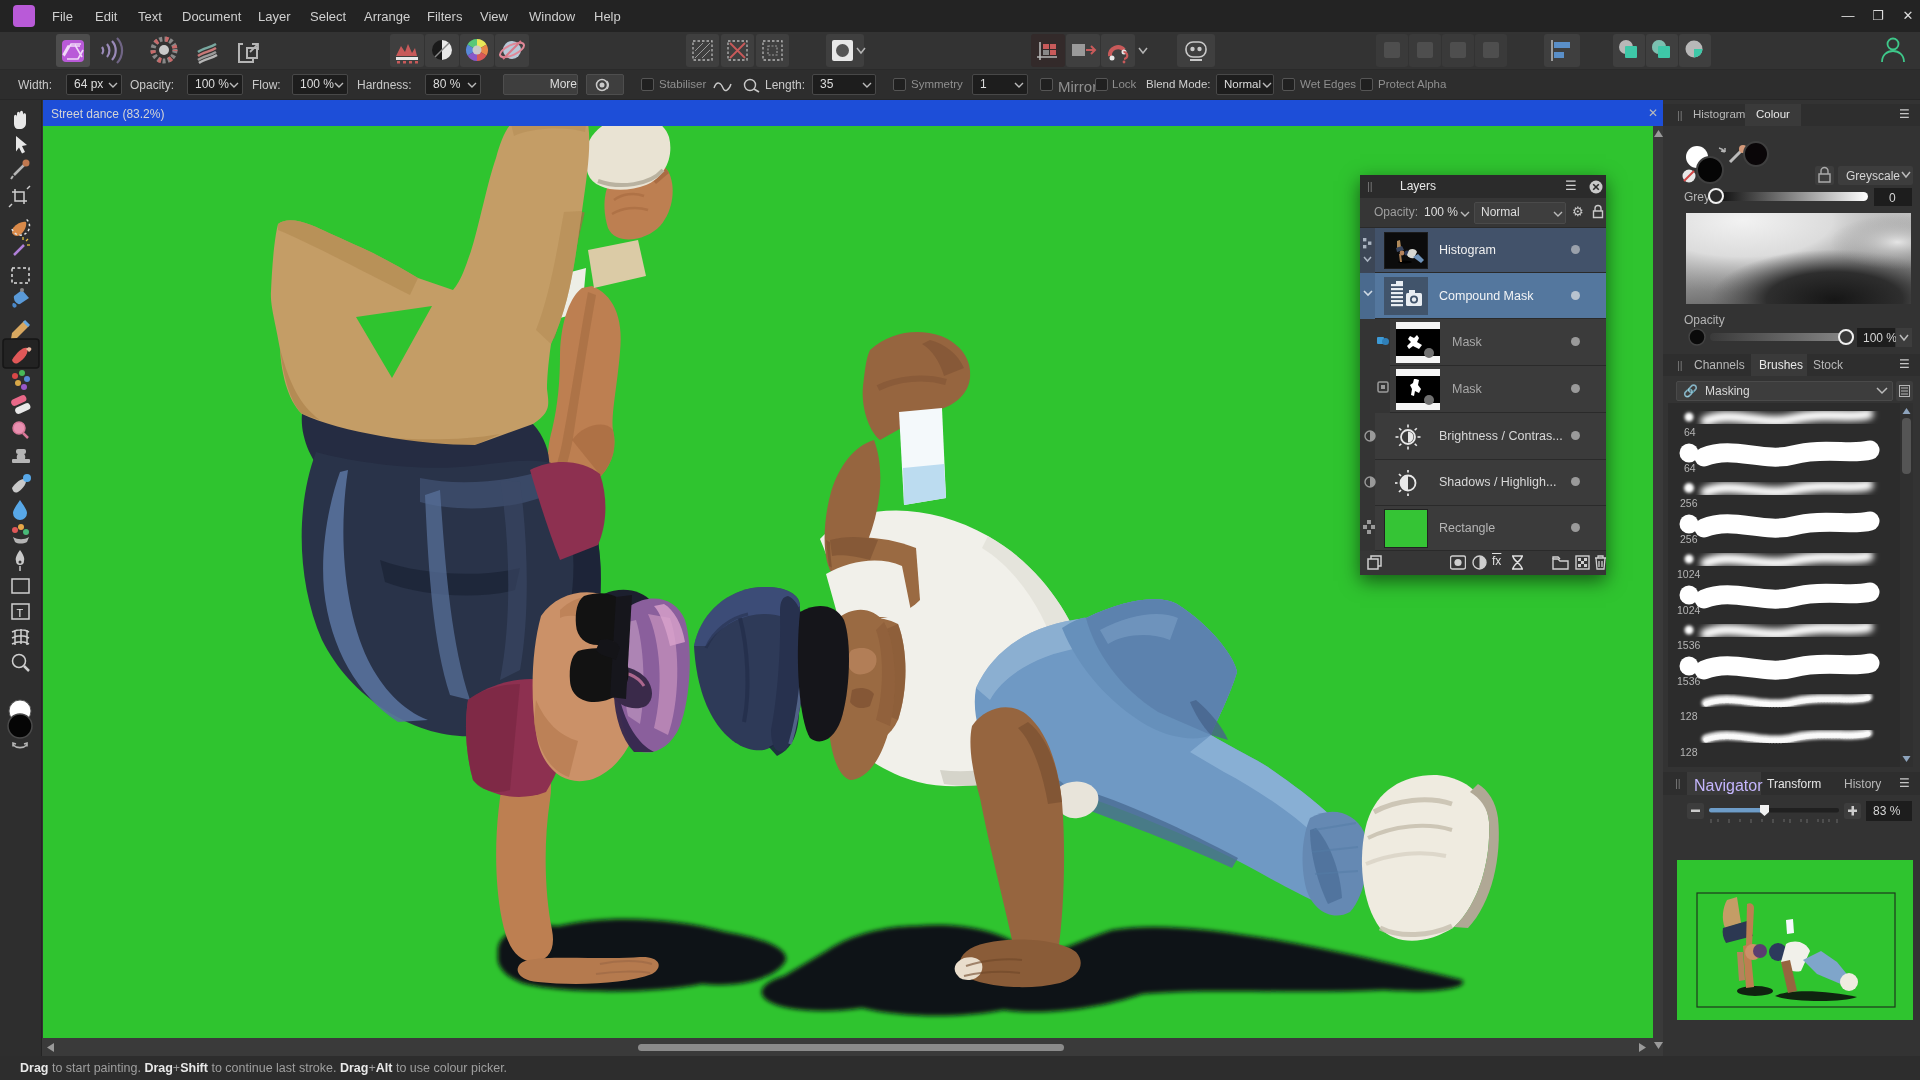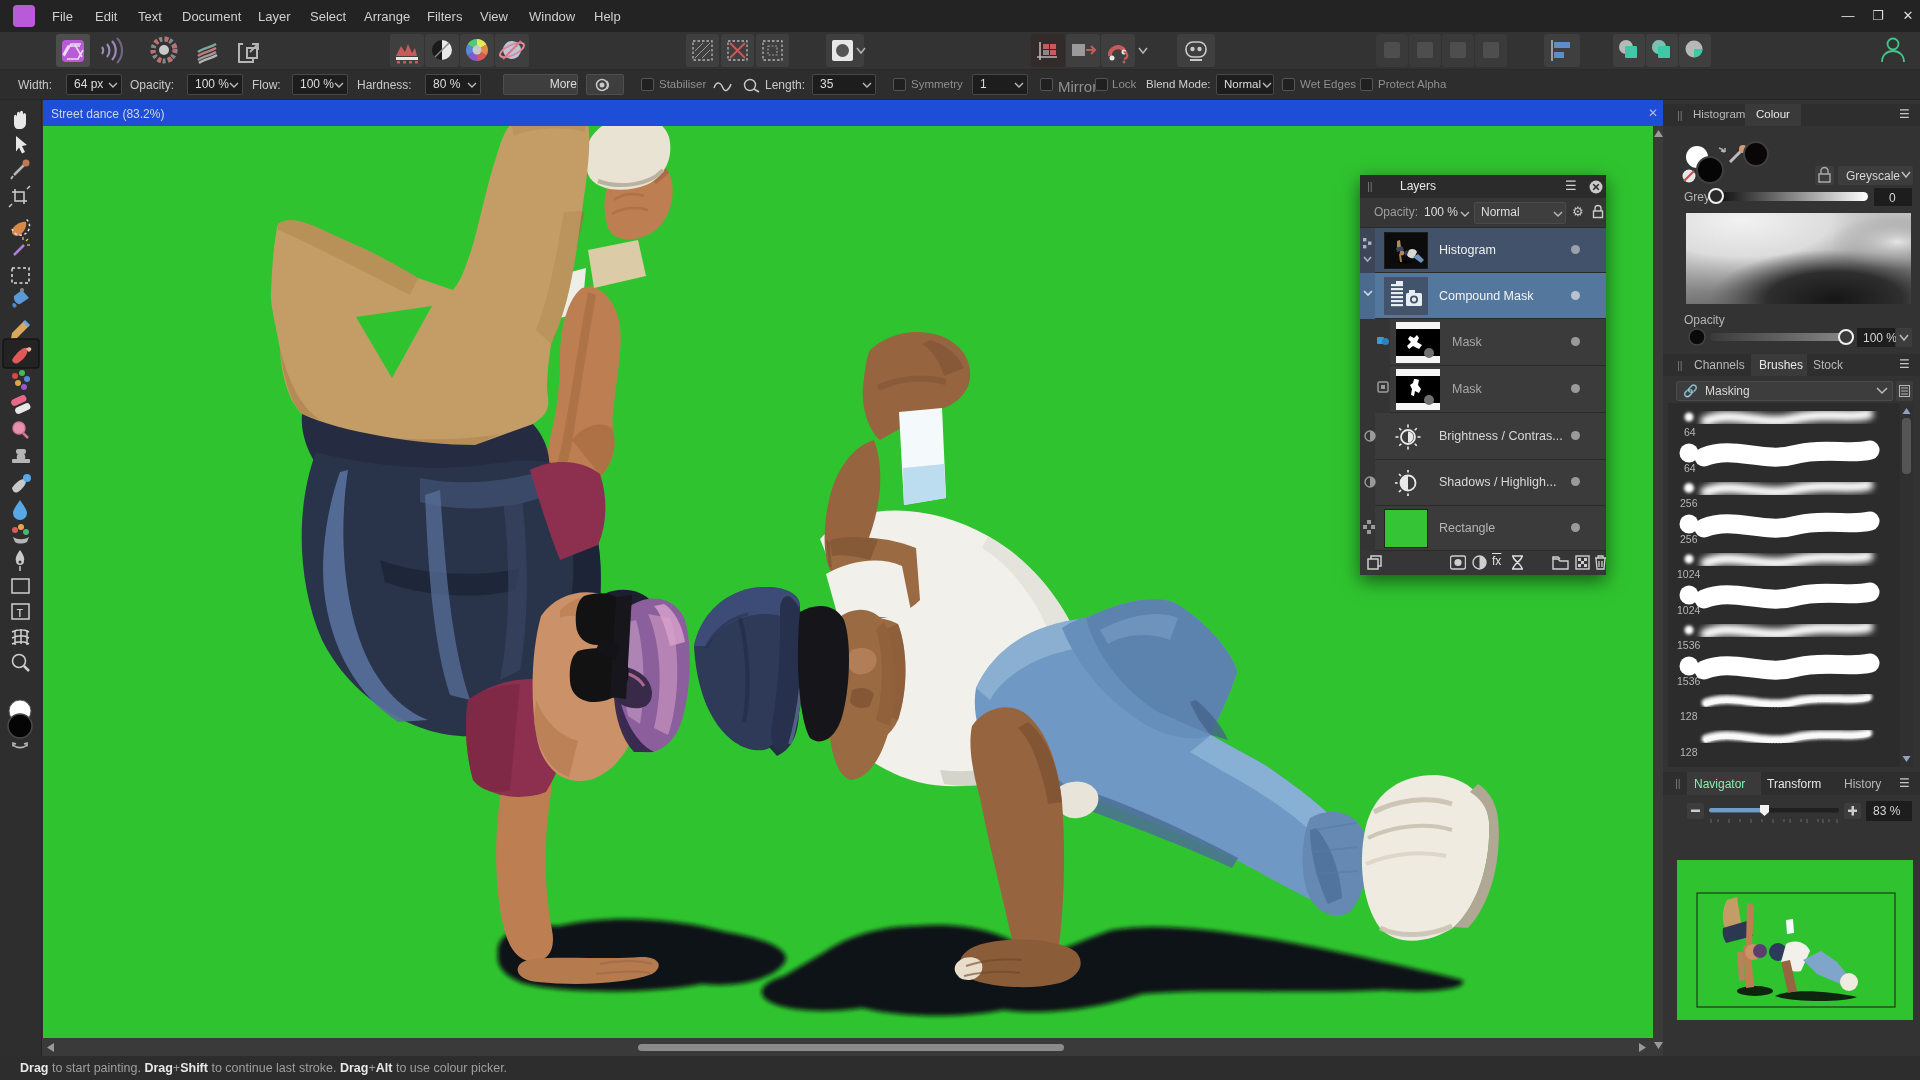--- a/index.html
+++ b/index.html
@@ -646,21 +646,21 @@
     <div class="abs" style="left:237px;top:303px;width:13px;height:364px;background:#303030"></div>
     <svg class="abs" style="left:238px;top:306px" width="11" height="358">
         <path d="M1.5,8 L5.5,2 L9.5,8 Z" fill="#8ea4bd"></path>
         <path d="M1.5,350 L5.5,356 L9.5,350 Z" fill="#8ea4bd"></path>
         <rect x="1" y="12" width="9" height="56" rx="4" fill="#555"></rect>
       </svg>
 
     <div class="abs" style="left:0;top:672px;width:257px;height:23px;background:#2e2e2e"></div>
     <div class="abs" style="left:24px;top:672px;width:74px;height:23px;background:#3a3a3a"></div>
     <span class="abs" style="left:12px;top:677px;color:#7a7a7a;font-size:11px">||</span>
-    <span class="abs" style="left:31px;top:677px;color:#86efac;font-size:12px">Navigator</span>
+    <span class="abs" style="left:31px;top:677px;color:#c4b5fd;font-size:16px">Navigator</span>
     <span class="abs" style="left:104px;top:677px;color:#e5e5e5;font-size:12px">Transform</span>
     <span class="abs" style="left:181px;top:677px;color:#b8b8b8;font-size:12px">History</span>
     <span class="abs" style="left:236px;top:676px;color:#c5c5c5;font-size:12px">☰</span>
 
     <svg class="abs" style="left:0;top:695px" width="257" height="35" viewBox="0 0 257 35">
       <rect x="24" y="8" width="17" height="16" rx="2" fill="#3d3d3d"></rect>
         <rect x="28" y="14.5" width="9" height="2.5" fill="#ccc"></rect>
       <rect x="46" y="13" width="130" height="4.5" rx="2" fill="#202020"></rect>
       <rect x="46" y="13" width="56" height="4.5" rx="2" fill="#6e9dc9"></rect>
       <path d="M97,10 h9 v7 l-4.5,4 -4.5,-4 z" fill="#f2f2f2"></path>

